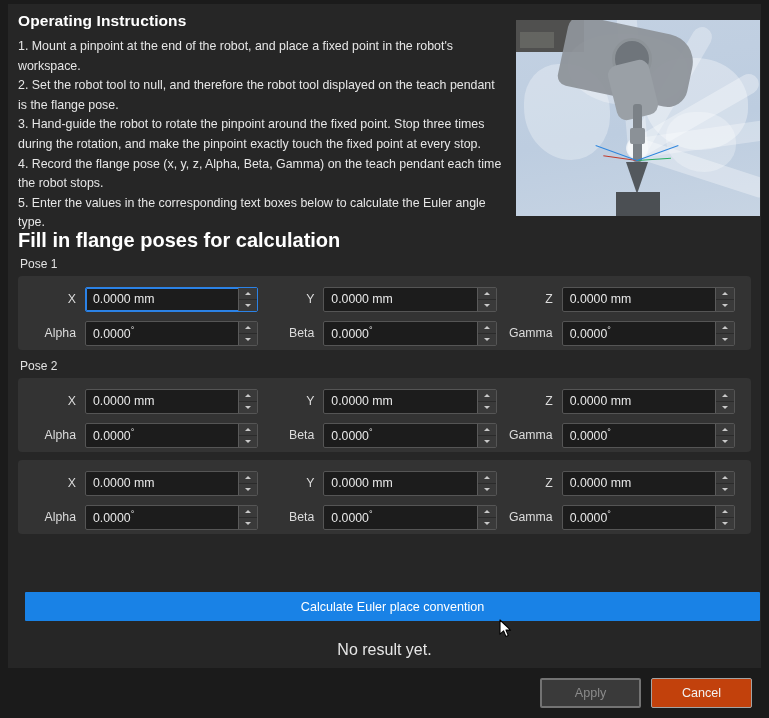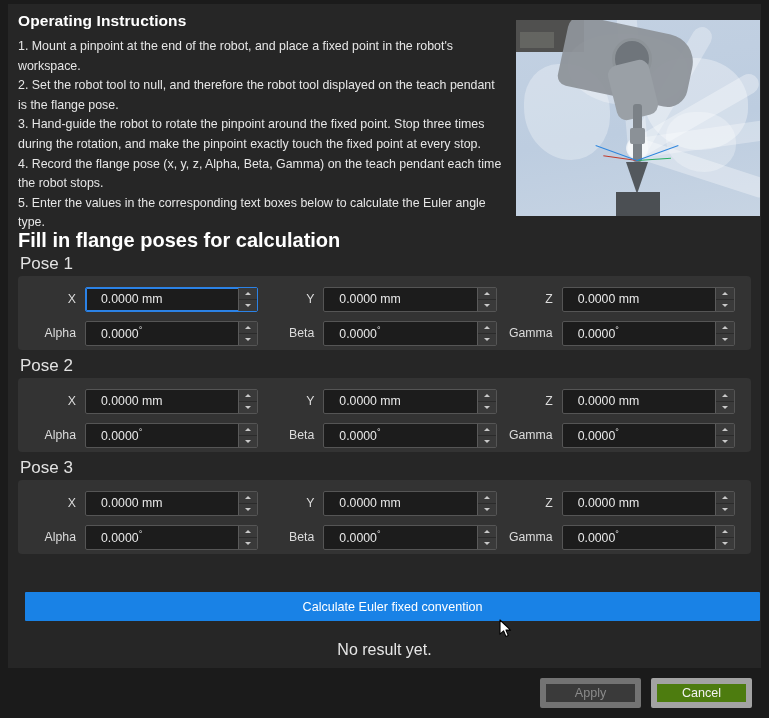--- a/index.html
+++ b/index.html
@@ -212,21 +212,21 @@
     line-height: 18px;
   }
 
   
   .pose-wrap { position: absolute; left: 10px; width: 733px; }
   .pose-wrap.p1 { top: 252px; }
   .pose-wrap.p2 { top: 354px; }
   .pose-wrap.p3 { top: 456px; }
 
   .pose-label {
-    font-size: 17px;
+    font-size: 12px;
     color: #e2e2e2;
     line-height: 16px;
     margin-bottom: 4px;
     padding-left: 2px;
   }
   .pose-box {
     background: #333333;
     border-radius: 4px;
     padding: 9px 9px 9px 9px;
     box-sizing: border-box;
@@ -267,21 +267,21 @@
     margin-right: 7px;
   }
   .spin.focused {
     border-color: #2b82e6;
     box-shadow: 0 0 0 1px #2b82e6 inset;
   }
   .spin .val {
     flex: 1 1 auto;
     font-size: 12.3px;
     color: #e9e9e9;
-    padding-left: 15px;
+    padding-left: 7px;
     white-space: nowrap;
     overflow: hidden;
   }
   .spin .val .deg { font-size: 9px; vertical-align: 5px; }
   .spin-btns {
     width: 19px;
     height: 23px;
     flex: 0 0 19px;
     display: flex;
     flex-direction: column;
@@ -354,27 +354,27 @@
     border-radius: 2px;
     font-size: 12.6px;
     font-family: "Liberation Sans", sans-serif;
     display: flex;
     align-items: center;
     justify-content: center;
     box-sizing: border-box;
   }
   .btn.apply {
     background: #3a3a3a;
-    border: 6px solid #737373;
+    border: 2px solid #737373;
     color: #8a8a8a;
     cursor: default;
   }
   .btn.cancel {
-    background: #4d7c0f;
-    border: 6px solid #a3a3a3;
+    background: #c2410c;
+    border: 1px solid #a3a3a3;
     color: #f2f2f2;
     cursor: pointer;
   }
 
   
   .cursor {
     position: absolute;
     left: 499px;
     top: 619px;
     width: 13px;
@@ -614,21 +614,20 @@
                     <i class="arrow down"></i>
                   </span>
               </span>
             </div>
           </div>
         </div>
       </div>
     </div>
 
     <div class="pose-wrap p3">
-      <div class="pose-label">Pose 3</div>
       <div class="pose-box">
         <div class="field-row">
           <div class="field-cell">
             <span class="lbl">X</span>
             <div class="spin">
               <span class="val">0.0000 mm</span>
               <span class="spin-btns">
                 <span class="spin-btn up">
                     <i class="arrow up"></i>
                   </span>
@@ -707,21 +706,21 @@
                 <span class="spin-btn down">
                     <i class="arrow down"></i>
                   </span>
               </span>
             </div>
           </div>
         </div>
       </div>
     </div>
 
-    <div class="calc-btn">Calculate Euler fixed convention</div>
+    <div class="calc-btn">Calculate Euler place convention</div>
 
     <div class="result-text">No result yet.</div>
   </div>
 
   <div class="footer">
     <div class="footer-buttons">
       <div class="btn apply">Apply</div>
       <div class="btn cancel">Cancel</div>
     </div>
   </div>

